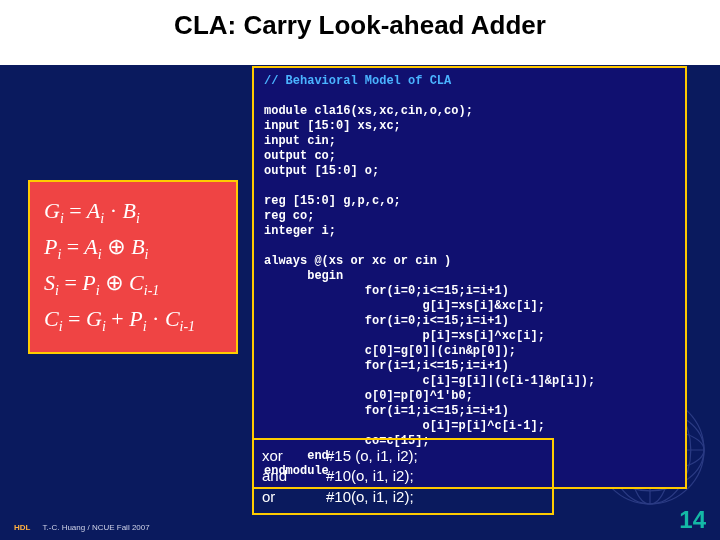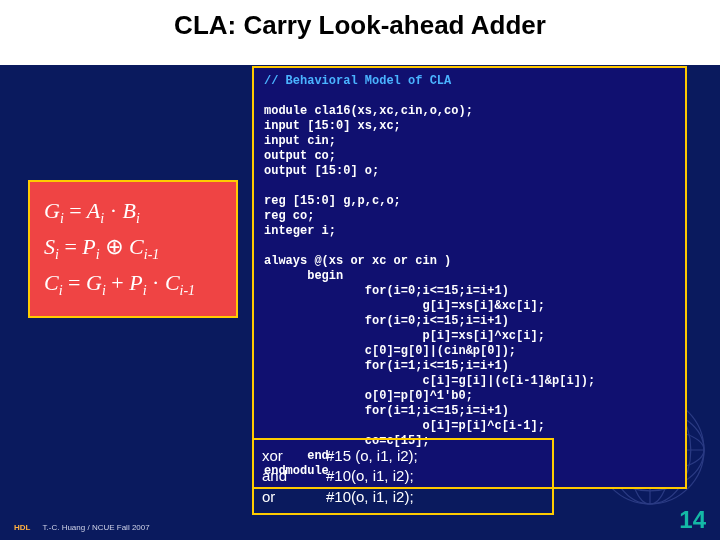--- a/index.html
+++ b/index.html
@@ -127,20 +127,21 @@
 <span>                      c[i]=g[i]|(c[i-1]&amp;p[i]);</span>
 <span>              o[0]=p[0]^1'b0;</span>
 <span>              for(i=1;i&lt;=15;i=i+1)</span>
 <span>                      o[i]=p[i]^c[i-1];</span>
 <span>              co=c[15];</span>
 <span>      end</span>
 <span>endmodule</span></div>
 
 <div class="formula-block">
   <div>G<sub>i</sub> <span class="op">=</span> A<sub>i</sub> <span class="op">·</span> B<sub>i</sub></div>
+  <div>P<sub>i</sub> <span class="op">=</span> A<sub>i</sub> <span class="op">⊕</span> B<sub>i</sub></div>
   <div>S<sub>i</sub> <span class="op">=</span> P<sub>i</sub> <span class="op">⊕</span> C<sub>i-1</sub></div>
   <div>C<sub>i</sub> <span class="op">=</span> G<sub>i</sub> <span class="op">+</span> P<sub>i</sub> <span class="op">·</span> C<sub>i-1</sub></div>
 </div>
 
 <div class="gates-block">
   <div class="row">
       <span class="g">xor</span>
       <span>#15 (o, i1, i2);</span>
     </div>
   <div class="row">

